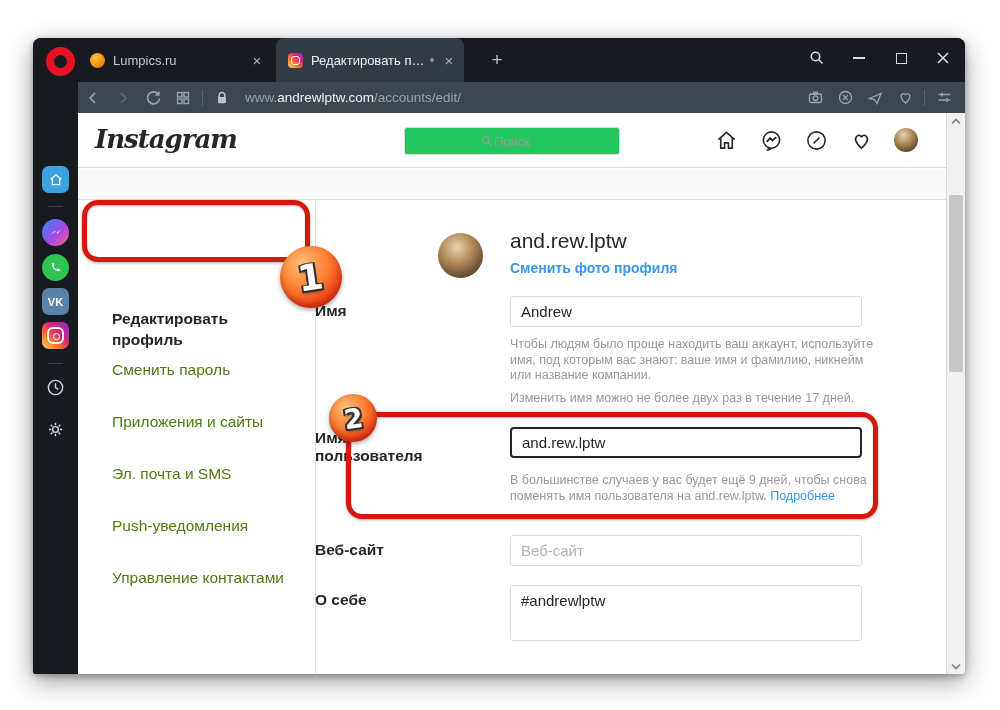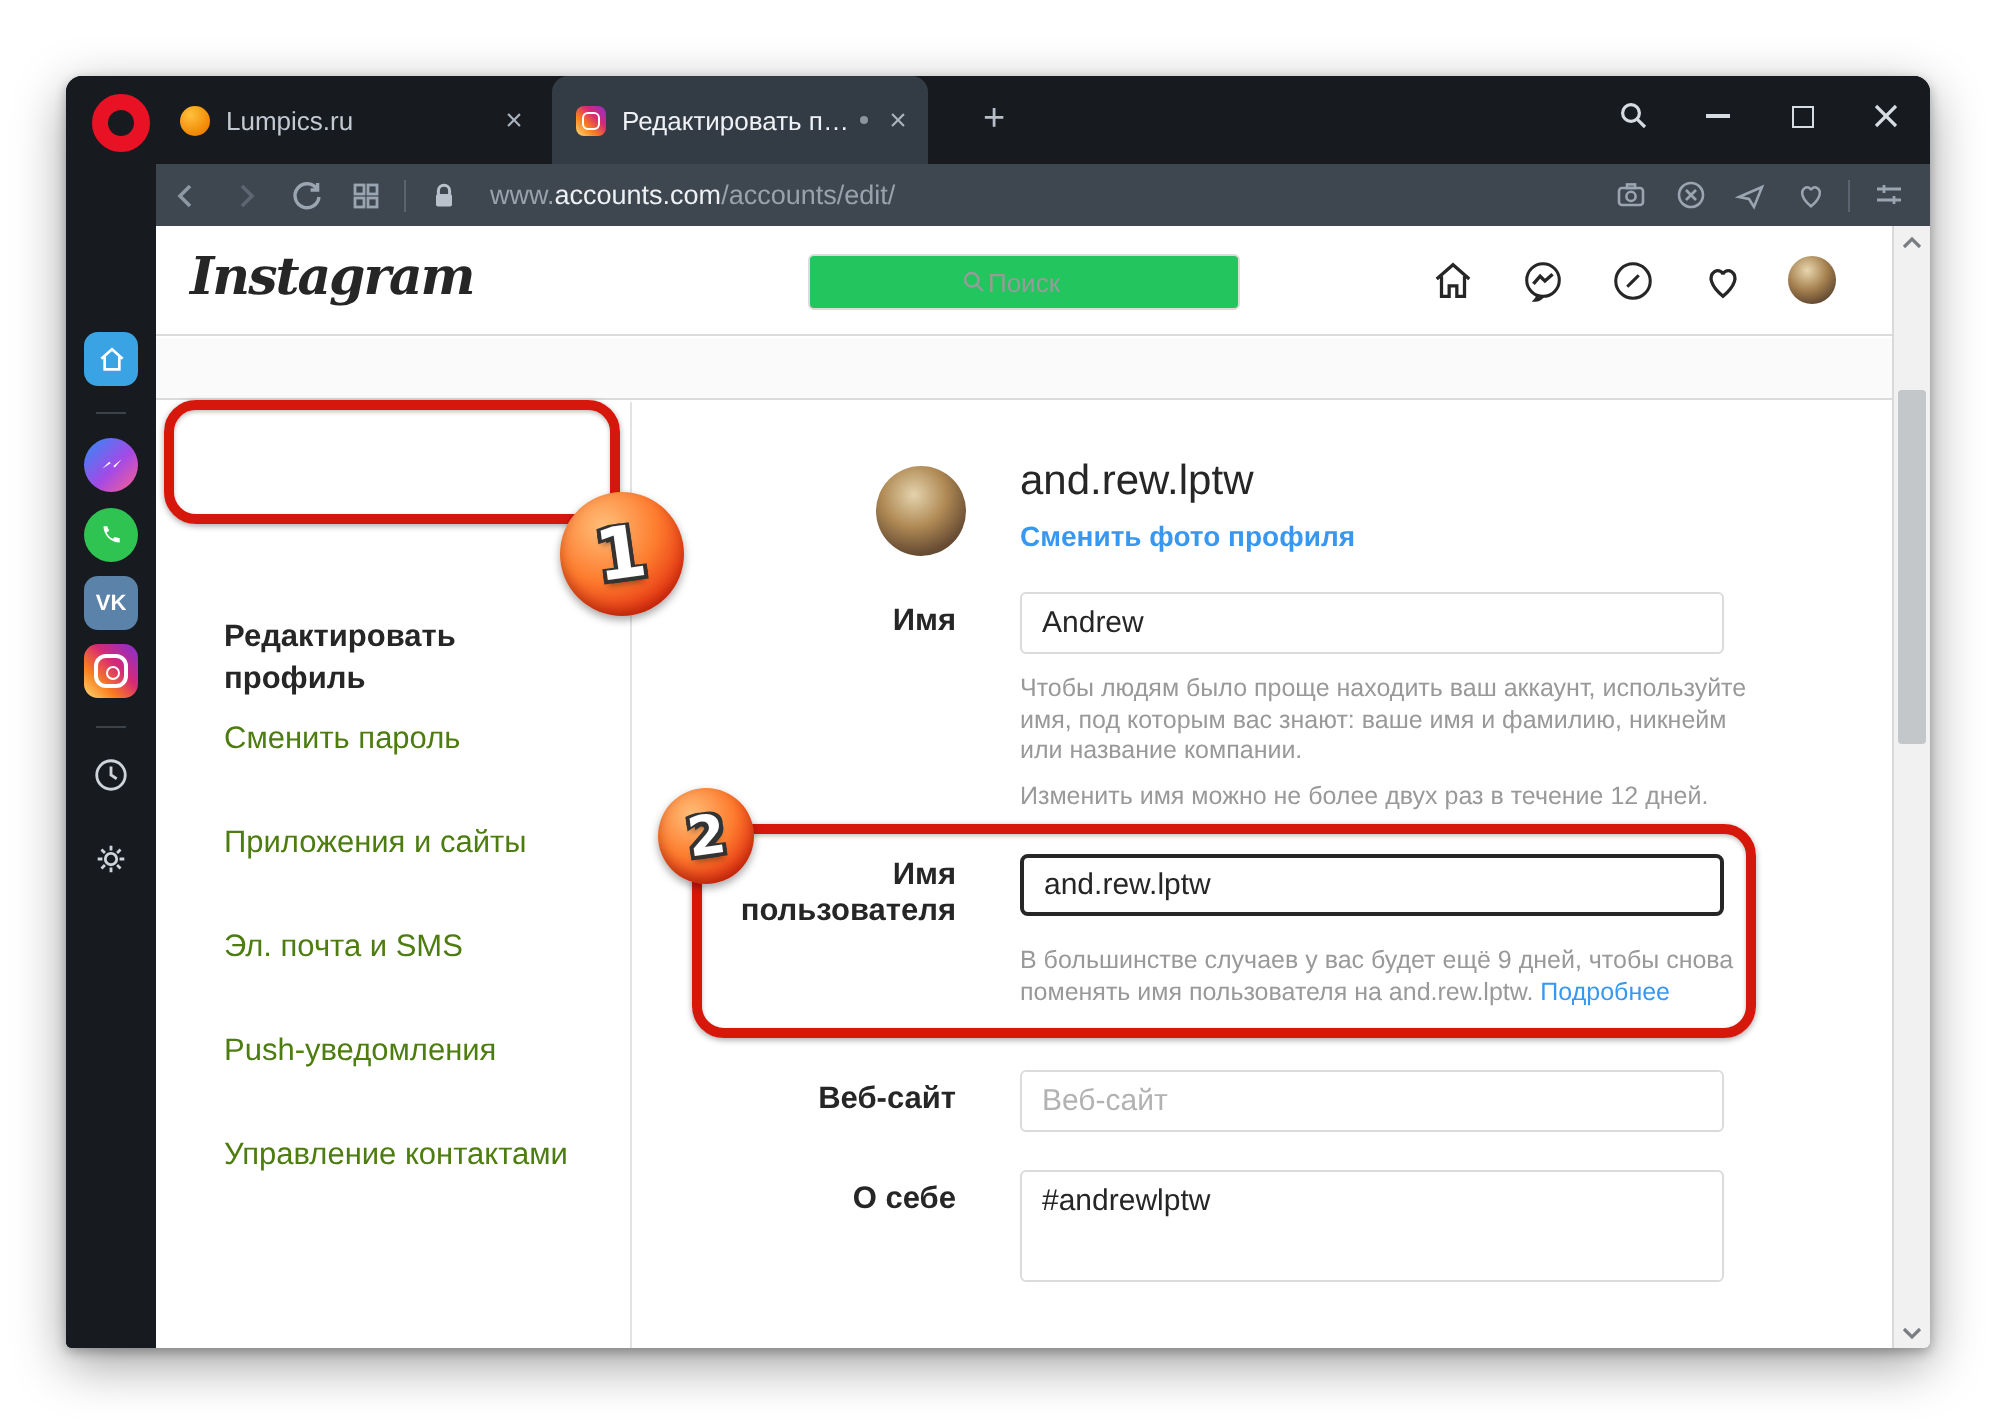--- a/index.html
+++ b/index.html
@@ -76,21 +76,21 @@
   .card { position:absolute; left:0; top:88px; right:19px; bottom:0; background:#fff; }
   .menu-divider { position:absolute; left:237px; top:0; bottom:0; width:1px; background:#e3e3e3; }
   .menu-item { position:absolute; left:34px; width:190px; font-size:15.5px; color:#4d7c0f; line-height:21px; cursor:pointer; }
   .menu-item.active { font-weight:bold; color:#262626; }
 
   .content { position:absolute; left:237px; top:0; right:0; bottom:0; }
   .avatar-lg { position:absolute; left:123px; top:32px; width:45px; height:45px; border-radius:50%;
     background:radial-gradient(circle at 42% 32%, #e4d3ad, #b08a55 40%, #6b4f35 72%, #402f22); }
   .uname { position:absolute; left:195px; top:28px; font-size:21px; color:#262626; }
   .change-photo { position:absolute; left:195px; top:59px; font-size:14px; font-weight:bold; color:#3897f0; cursor:pointer; }
-  .flabel { position:absolute; width:163px; text-align:right; font-size:15.5px; font-weight:600; color:#262626; }
+  .flabel { position:absolute; width:163px; text-align:left; font-size:15.5px; font-weight:600; color:#262626; }
   .finput { position:absolute; left:195px; width:352px; height:31px; border:1px solid #dbdbdb; border-radius:3px;
     background:#fff; font-size:15px; color:#262626; padding:0 10px; outline:none; font-family:"Liberation Sans",sans-serif; }
   .finput::placeholder { color:#b2b2b2; }
   .finput.focused { border:2px solid #262626; border-radius:4px; }
   .fhelp { position:absolute; left:195px; width:364px; font-size:12.5px; line-height:15.5px; color:#999; }
   .fhelp .blue { color:#3897f0; cursor:pointer; }
   .bio-area { position:absolute; left:195px; width:352px; height:56px; border:1px solid #dbdbdb; border-radius:3px;
     font-size:15px; color:#262626; padding:6px 10px; resize:none; outline:none; font-family:"Liberation Sans",sans-serif; }
 
   
@@ -186,21 +186,21 @@
         </svg>
       </span>
       <span class="abar-sep"></span>
       <span class="abar-ic">
         <svg width="16" height="16" viewBox="0 0 16 16">
           <path d="M5.2 7 V5.4 a2.8 2.8 0 0 1 5.6 0 V7" fill="none" stroke="#b9c2cc" stroke-width="1.5"></path>
           <rect x="4" y="7" width="8" height="6.3" rx="1" fill="#b9c2cc"></rect>
         </svg>
       </span>
       <span class="url">
-        <span class="dim">www.</span><span class="host">accounts.com</span><span class="dim">/accounts/edit/</span>
+        <span class="dim">www.</span><span class="host">andrewlptw.com</span><span class="dim">/accounts/edit/</span>
       </span>
       <span class="abar-right">
         <span class="abar-ic">
           <svg width="17" height="17" viewBox="0 0 17 17" fill="none" stroke="#9aa5b2" stroke-width="1.3">
             <rect x="2.5" y="5" width="12" height="8.5" rx="1.5"></rect>
               <circle cx="8.5" cy="9.2" r="2.3"></circle>
               <rect x="6.5" y="3.2" width="4" height="1.8"></rect>
           </svg>
         </span>
         <span class="abar-ic">
@@ -319,21 +319,21 @@
         <div class="menu-item" style="top:366px">Управление контактами</div>
 
         <div class="content">
           <span class="avatar-lg"></span>
           <div class="uname">and.rew.lptw</div>
           <div class="change-photo">Сменить фото профиля</div>
 
           <label class="flabel" style="top:101px">Имя</label>
           <input class="finput" style="top: 95px;" type="text" value="Andrew">
           <div class="fhelp" style="top:136px">Чтобы людям было проще находить ваш аккаунт, используйте имя, под которым вас знают: ваше имя и фамилию, никнейм или название компании.</div>
-          <div class="fhelp" style="top:190px">Изменить имя можно не более двух раз в течение 12 дней.</div>
+          <div class="fhelp" style="top:190px">Изменить имя можно не более двух раз в течение 17 дней.</div>
 
           <label class="flabel" style="top:228px">
             <span>Имя</span><br>
             <span>пользователя</span>
           </label>
           <input class="finput focused" style="top: 226px;" type="text" value="and.rew.lptw">
           <div class="fhelp" style="top:272px">
             <span>В большинстве случаев у вас будет ещё 9 дней, чтобы снова поменять имя пользователя на and.rew.lptw. </span><span class="blue">Подробнее</span>
           </div>
 

